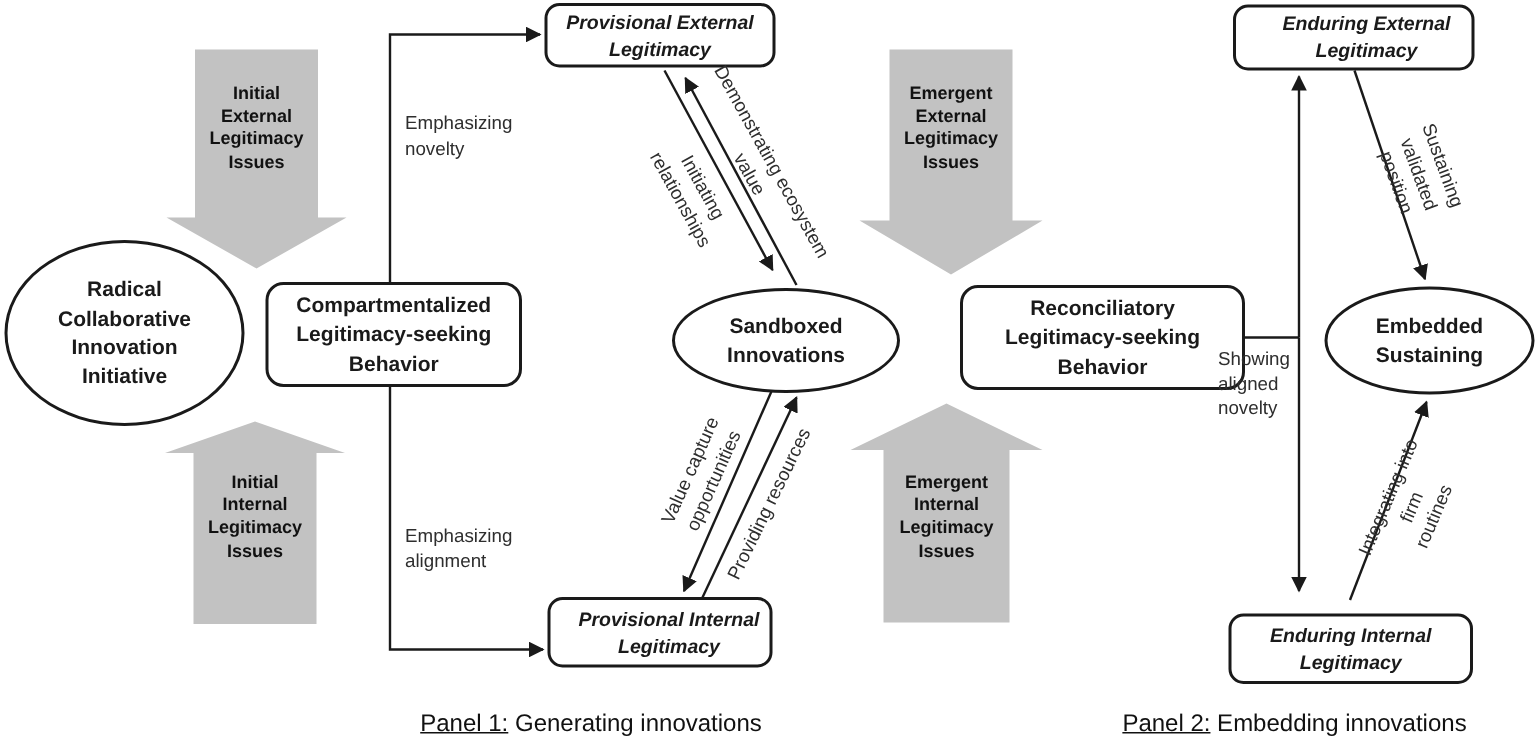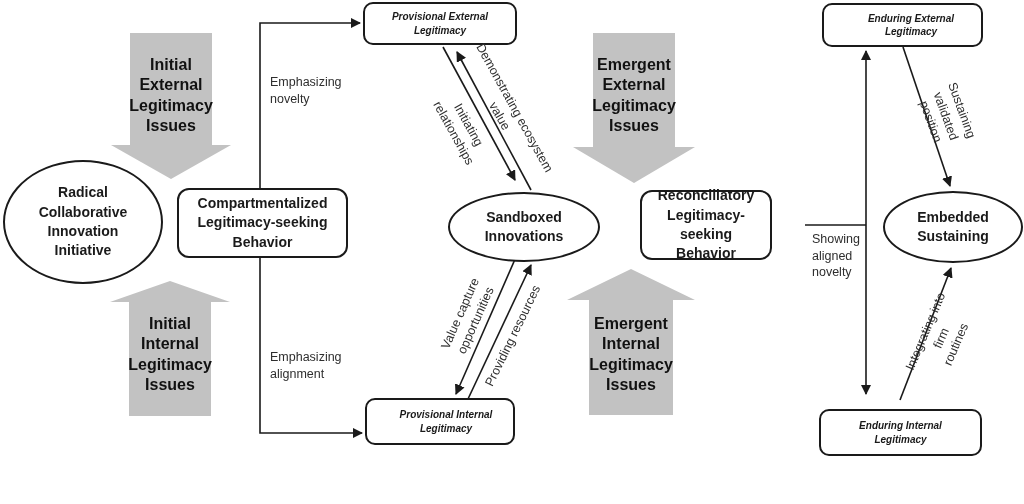--- a/index.html
+++ b/index.html
@@ -8,24 +8,24 @@
     font-family:"Liberation Sans", sans-serif; color:#1a1a1a; overflow:hidden;
   }
   svg.connectors { position:absolute; left:0; top:0; z-index:1; }
   .node {
     position:absolute; z-index:2; background:#ffffff; border:2px solid #1a1a1a;
     display:flex; align-items:center; justify-content:center; text-align:center;
     font-weight:bold; font-size:14px; line-height:1.38; white-space:pre-line;
     box-sizing:border-box;
   }
   .rounded { border-radius:12px; }
-  .rounded-sm { border-radius:10px; font-style:italic; font-size:10px; line-height:1.35; }
+  .rounded-sm { border-radius:10px; font-style:italic; font-size:13px; line-height:1.35; }
   .ellipse { border-radius:50%; }
   .arrow-text {
-    position:absolute; z-index:2; font-weight:bold; font-size:16px; line-height:1.27;
+    position:absolute; z-index:2; font-weight:bold; font-size:12px; line-height:1.27;
     text-align:center; white-space:pre-line; color:#111;
   }
   .edge-label {
     position:absolute; z-index:3; font-size:12.5px; line-height:1.32;
     color:#2e2e2e; white-space:pre-line;
   }
   .rot { text-align:center; transform-origin:center center; }
   .caption { position:absolute; z-index:3; font-size:16px; text-align:center; color:#111; }
   .caption .u { text-decoration:underline; }
 </style>
@@ -103,36 +103,38 @@
 
   <div class="arrow-text" style="left:574px; top:55px; width:120px;">Emergent
 External
 Legitimacy
 Issues</div>
   <div class="arrow-text" style="left:571px; top:314px; width:120px;">Emergent
 Internal
 Legitimacy
 Issues</div>
 
-  <div class="node rounded" style="left:640px; top:190px; width:132px; height:70px;">Reconciliatory
+  <div class="node rounded" style="left:640px; top:190px; width:190px; height:70px;">Reconciliatory
 Legitimacy-seeking
 Behavior</div>
 
   <div class="node rounded-sm" style="left:822px; top:3px; width:161px; height:44px;padding-left:17px;">Enduring External
 Legitimacy</div>
 
   <div class="node rounded-sm" style="left:819px; top:409px; width:163px; height:47px;">Enduring Internal
 Legitimacy</div>
 
   <div class="node ellipse" style="left:883px; top:191px; width:140px; height:72px;">Embedded
 Sustaining</div>
 
   <div class="edge-label" style="left:812px; top:231px;">Showing
 aligned
 novelty</div>
   <div class="edge-label rot" style="left:946px; top:116px; transform:translate(-50%,-50%) rotate(70deg);">Sustaining validated
 position</div>
   <div class="edge-label rot" style="left:941px; top:338px; transform:translate(-50%,-50%) rotate(-67deg);">Integrating into firm
 routines</div>
 
+  <div class="caption" style="left:244px; top:474px; width:300px;"><span class="u">Panel 1:</span><span> Generating innovations</span></div>
 
+  <div class="caption" style="left:713px; top:474px; width:300px;"><span class="u">Panel 2:</span><span> Embedding innovations</span></div>
 
 </div>
 
 </body></html>

